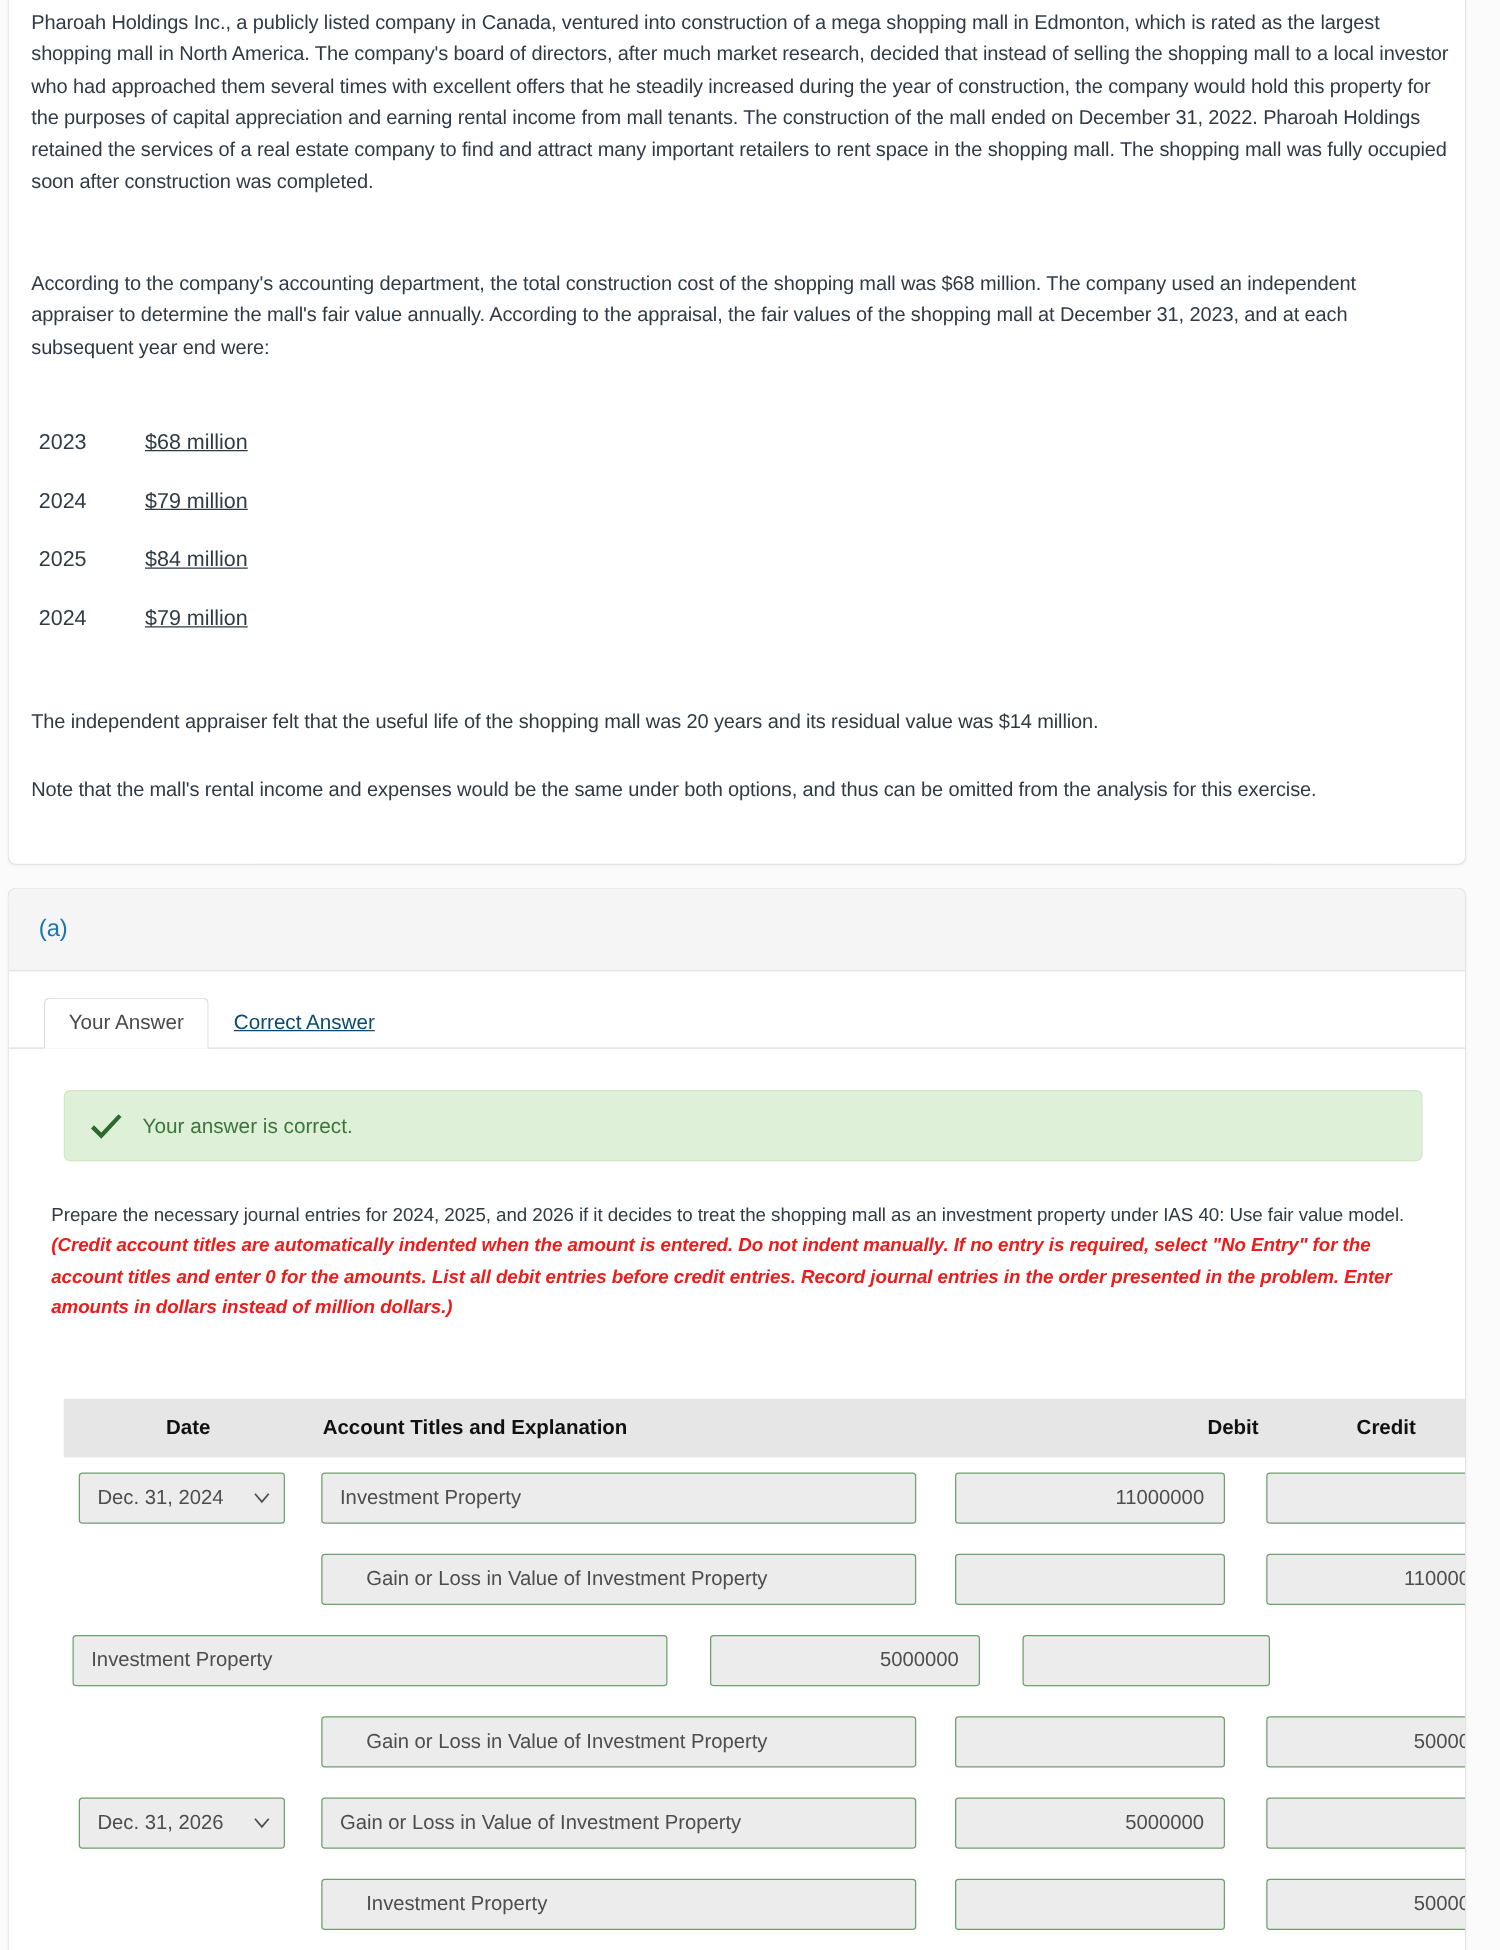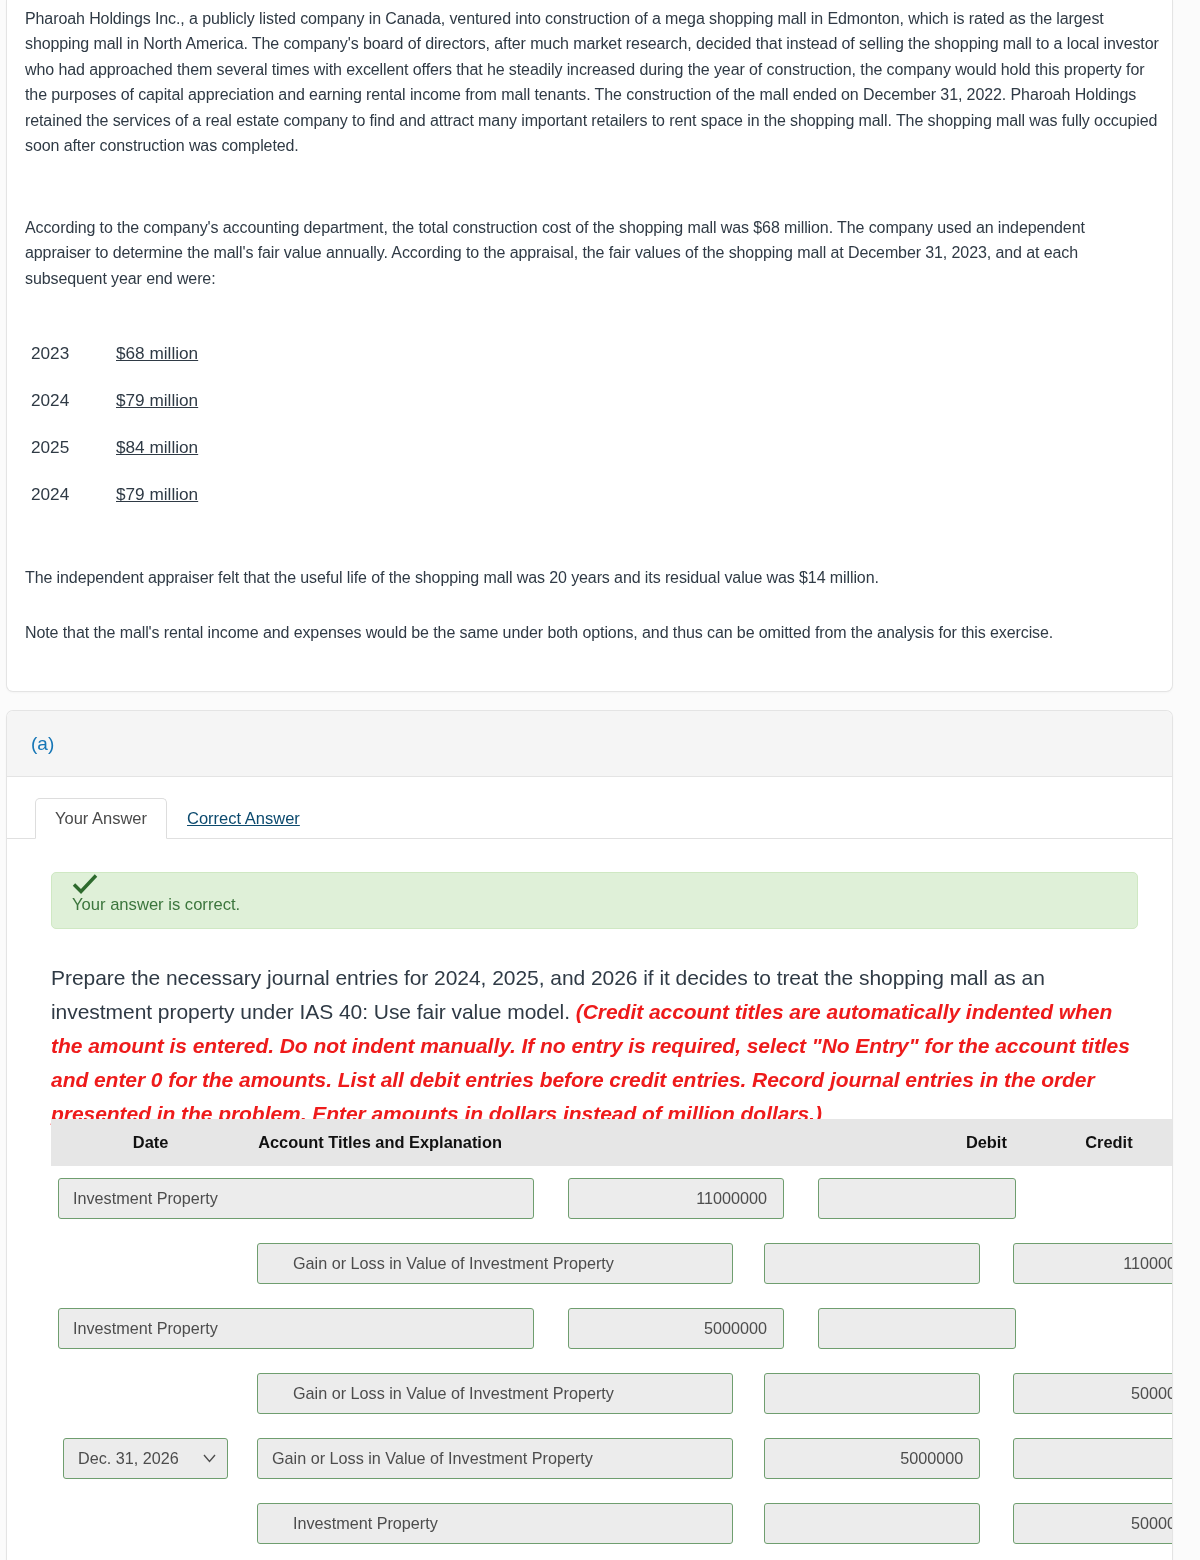--- a/index.html
+++ b/index.html
@@ -121,39 +121,39 @@
   }
 
   
   .banner {
     margin: 33px 34px 13px 44px;
     height: 57px;
     background: #dff0d8;
     border: 1px solid #cfe8c3;
     border-radius: 5px;
     display: flex;
+    align-items: center;
     padding-left: 20px;
-    flex-direction: column;
   }
   .check-icon {
     width: 26px;
     height: 22px;
     margin-right: 16px;
     flex: none;
   }
   .banner-text {
     color: #3c763d;
     font-size: 16.6px;
   }
 
   
   #instructions {
-    margin: 32px 40px 0 44px;
+    margin: 32px 40px 0 34px;
     color: #2f3a45;
-    font-size: 21px;
+    font-size: 15px;
     line-height: 1.62;
     letter-spacing: -0.05px;
   }
   .warn {
     color: #ee1b1b;
     font-style: italic;
     font-weight: bold;
   }
 
   
@@ -284,20 +284,28 @@
     <div id="journal">
 
       <div class="thead">
         <div class="c-date">Date</div>
         <div class="c-account">Account Titles and Explanation</div>
         <div class="c-debit">Debit</div>
         <div class="c-credit">Credit</div>
       </div>
 
       <div class="jrow">
+        <div class="cell-date">
+          <div class="fld sel">
+            <span>Dec. 31, 2024</span>
+            <svg class="chev" viewBox="0 0 13 9">
+              <path d="M1 1 L6.5 7.5 L12 1" stroke="#4d4d4d" stroke-width="1.4" fill="none"></path>
+            </svg>
+          </div>
+        </div>
         <div class="cell-account">
           <div class="fld acct">Investment Property</div>
         </div>
         <div class="cell-debit">
           <div class="fld amt">11000000</div>
         </div>
         <div class="cell-credit">
           <div class="fld amt"></div>
         </div>
       </div>

